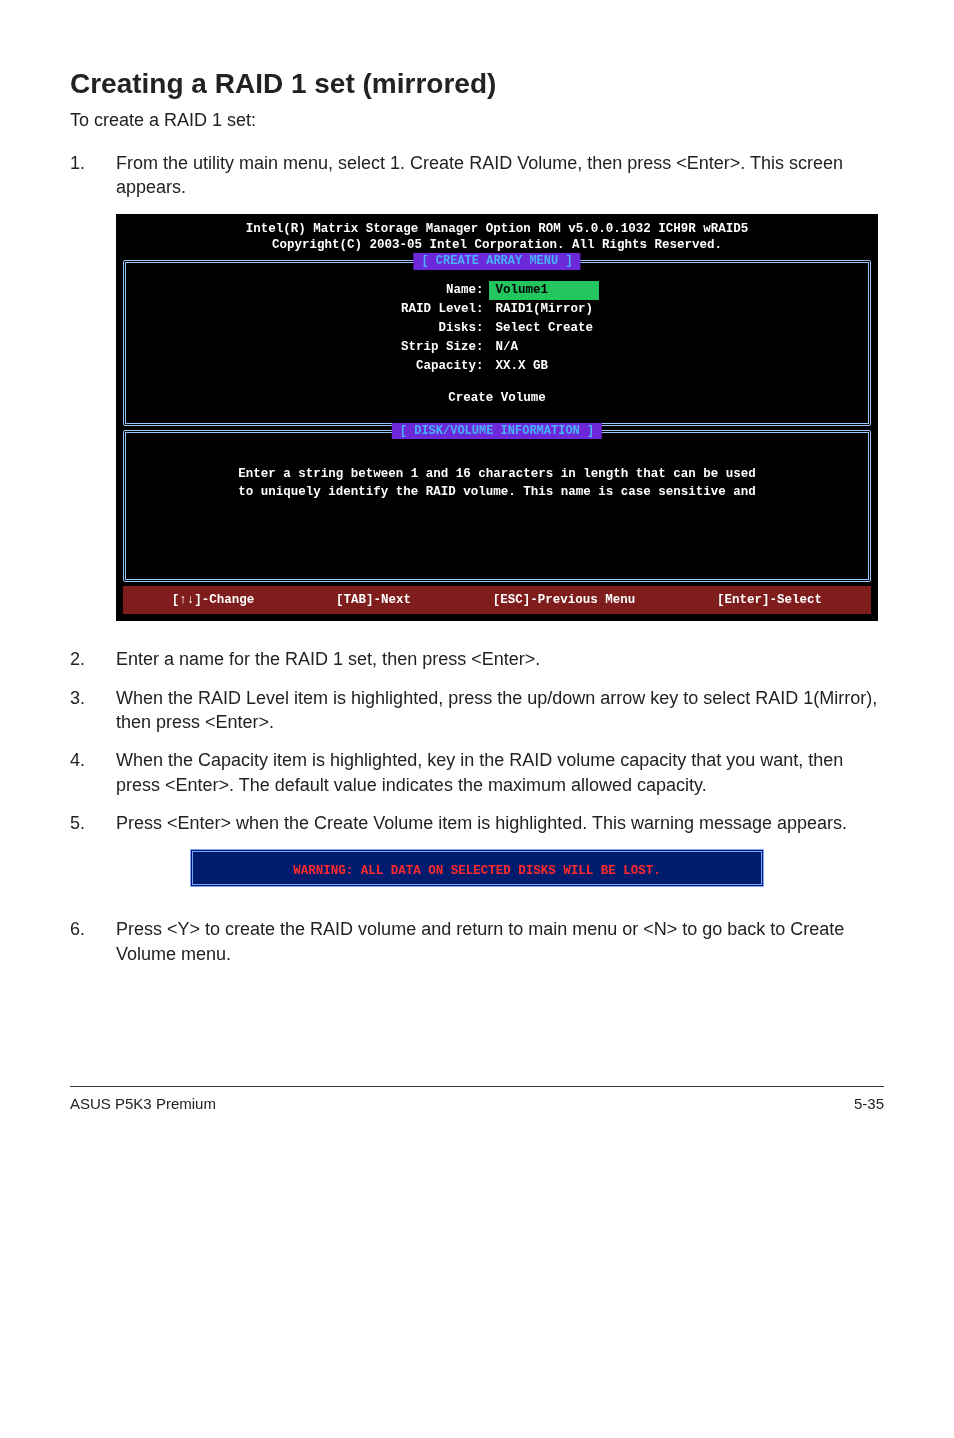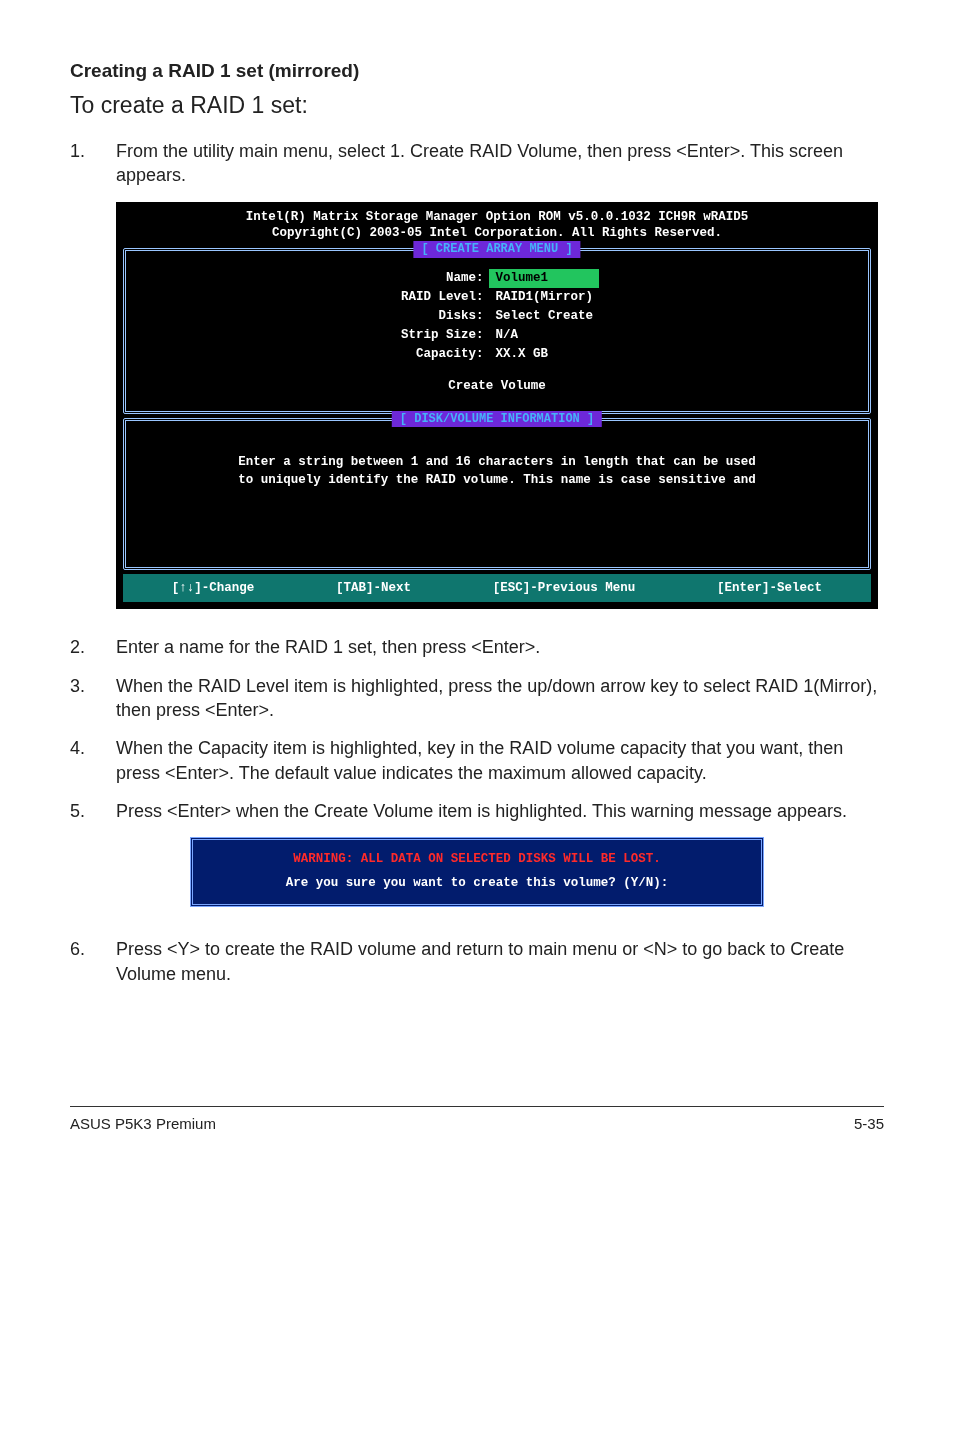--- a/index.html
+++ b/index.html
@@ -7,26 +7,26 @@
     padding: 0;
     background: #fff;
     font-family: Arial, Helvetica, sans-serif;
     color: #222;
     width: 954px;
   }
   .page {
     padding: 60px 70px 40px 70px;
   }
   h2.section {
-    font-size: 19px;
+    font-size: 28px;
     font-weight: bold;
-    margin: 0 0 10px 0;
+    margin: 8px 0 10px 0;
   }
   p.intro {
-    font-size: 23px;
+    font-size: 18px;
     margin: 0 0 20px 0;
   }
   ol.main {
     list-style: none;
     padding: 0;
     margin: 0;
   }
   ol.main > li {
     display: flex;
     font-size: 18px;
@@ -92,21 +92,21 @@
   }
 
   .info-center {
     text-align:center;
     font-weight:bold;
     margin-top:22px;
     line-height:1.5;
   }
 
   .bios-footer {
-    background:#0f766e;
+    background:#7f1d1d;
     color:#fff;
     padding:6px 8px;
     font-family:"Courier New",monospace;
     font-size:12.5px;
     font-weight:bold;
     display:flex;
     justify-content:space-around;
     margin:4px 6px 6px 6px;
   }
 
@@ -216,21 +216,20 @@
       <span class="body">When the Capacity item is highlighted, key in the RAID volume capacity that you want, then press &lt;Enter&gt;. The default value indicates the maximum allowed capacity.</span>
     </li>
     <li>
       <span class="num">5.</span>
       <span class="body">Press &lt;Enter&gt; when the Create Volume item is highlighted. This warning message appears.</span>
     </li>
   </ol>
 
   <div class="warn-outer">
     <div class="warn-line1">WARNING: ALL DATA ON SELECTED DISKS WILL BE LOST.</div>
-    <div class="warn-line2">Are you sure you want to create this volume? (Y/N):</div>
   </div>
 
   <ol class="main" start="6">
     <li>
       <span class="num">6.</span>
       <span class="body">Press &lt;Y&gt; to create the RAID volume and return to main menu or &lt;N&gt; to go back to Create Volume menu.</span>
     </li>
   </ol>
 
   <div class="page-footer">

